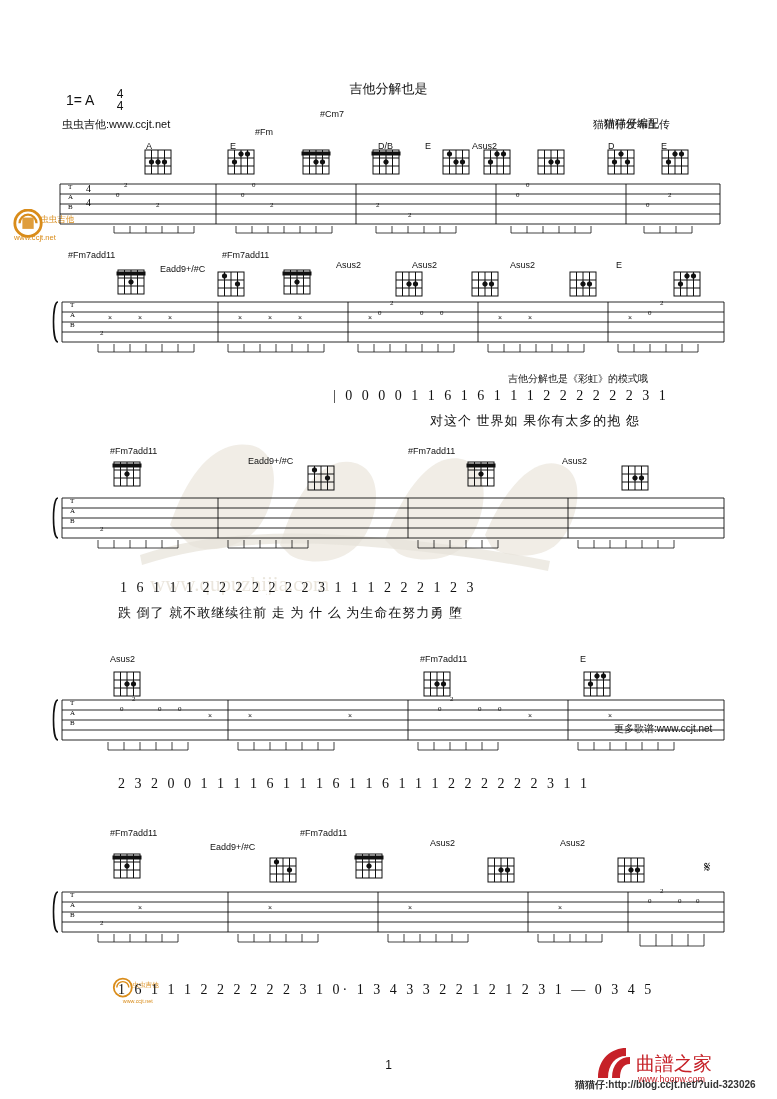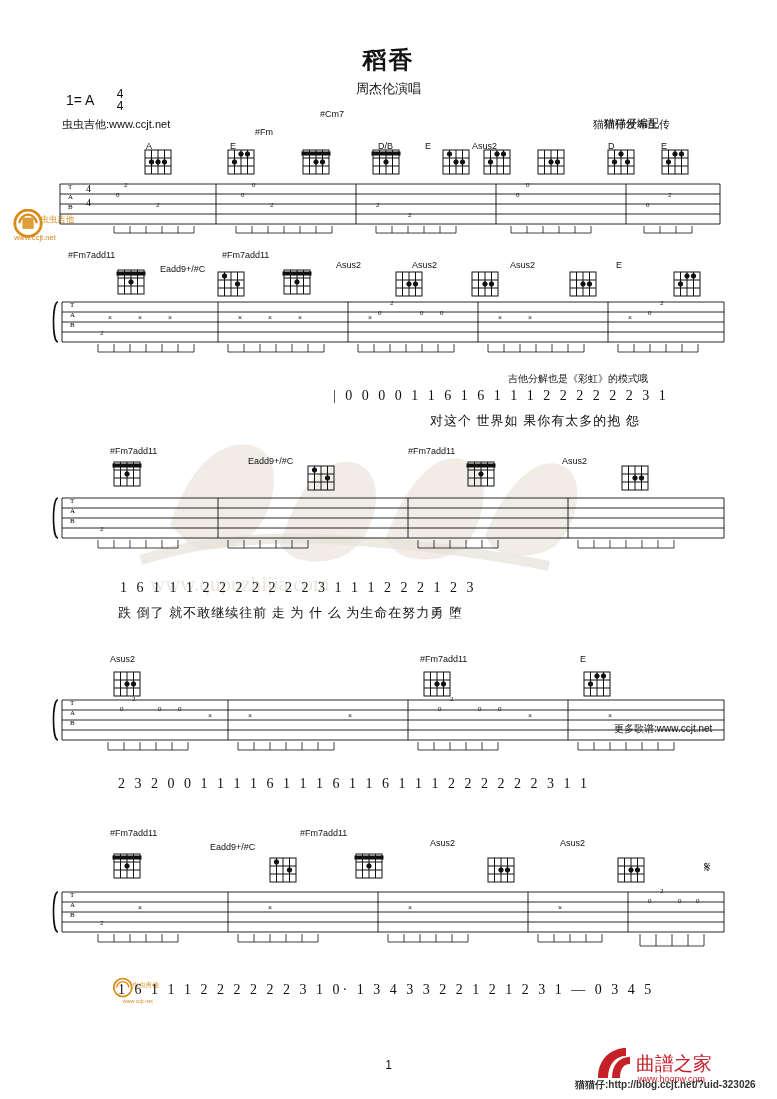--- a/index.html
+++ b/index.html
@@ -20,22 +20,21 @@
   .watermark{position:absolute;opacity:.28;pointer-events:none;}
   .logo-left{position:absolute;width:66px;height:36px;}
   .footer-num{position:absolute;font-size:12px;}
   .brand{position:absolute;}
 </style>
 </head>
 <body>
 
 <div class="page">
 
-  <div class="abs title" style="left:0;top:44px;width:777px;text-align:center;">稻香</div>
-  <div class="abs subtitle" style="left:0;top:80px;width:777px;text-align:center;">周杰伦演唱</div>
+  <div class="abs subtitle" style="left:0;top:80px;width:777px;text-align:center;">吉他分解也是</div>
 
   <div class="abs key" style="left:66px;top:92px;">1= A</div>
   <div class="abs frac" style="left:113px;top:88px;width:14px;">
     <span>4</span>
     <span>4</span>
   </div>
 
   <div class="abs small" style="left:62px;top:117px;">虫虫吉他:www.ccjt.net</div>
   <div class="abs small" style="left:604px;top:116px;">猫猫仔编配</div>
   <div class="abs small" style="left:593px;top:117px;">猫猫仔发布上传</div>

